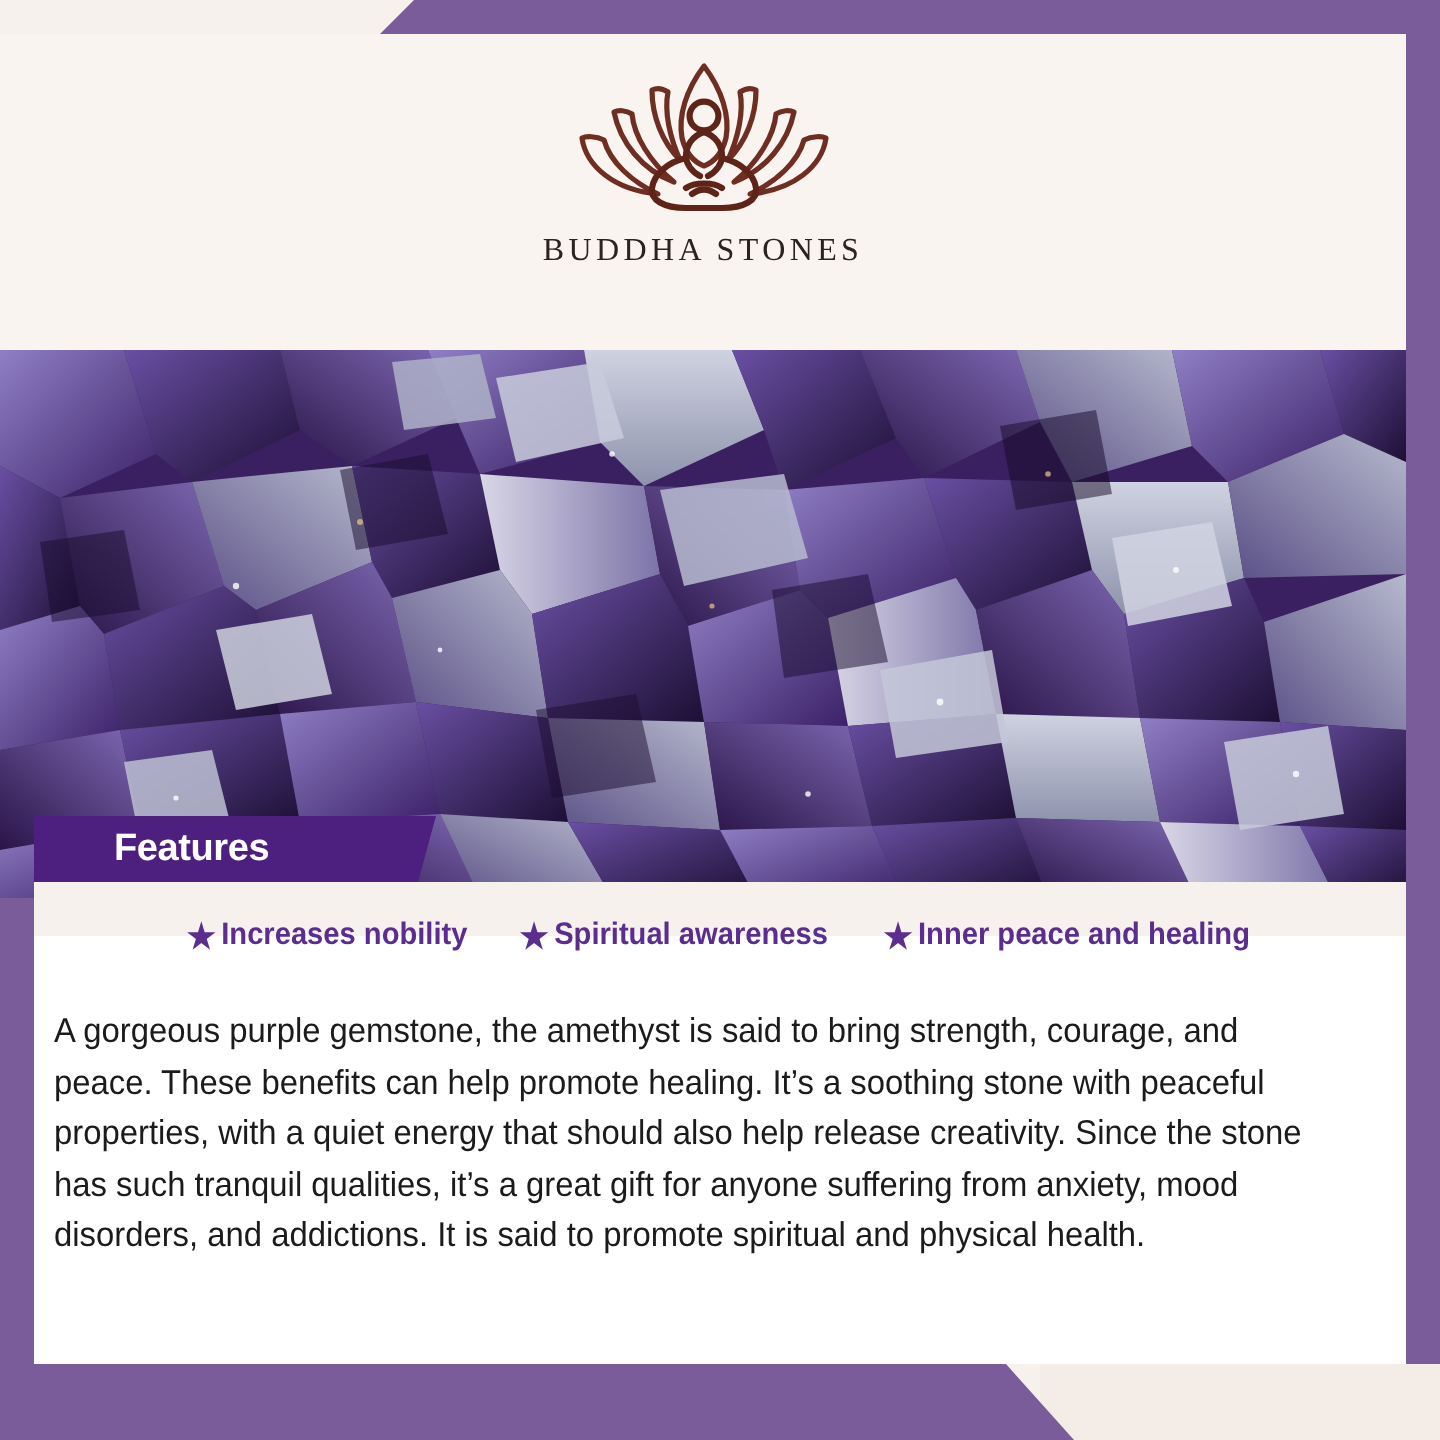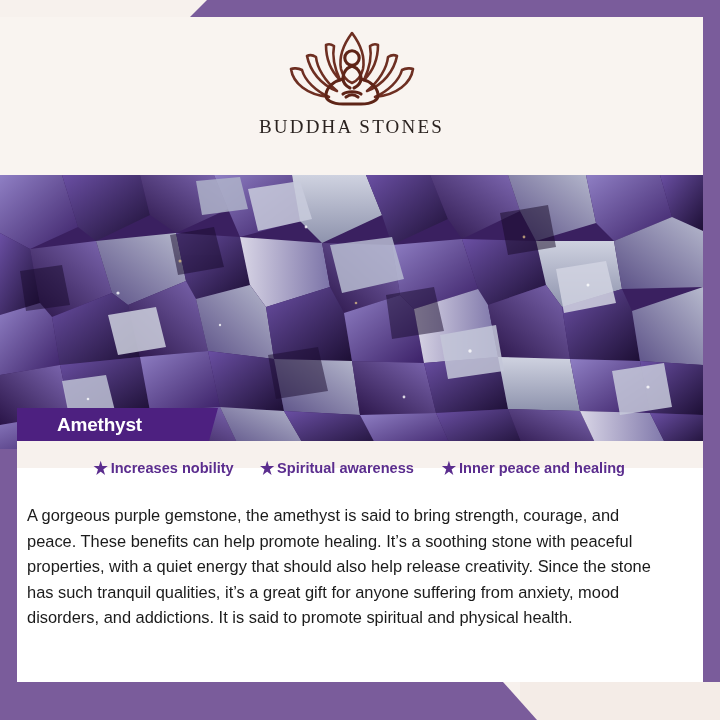--- a/index.html
+++ b/index.html
@@ -40,21 +40,21 @@
     background:#f9f4f0;
   }
   .logo-wrap{
     position:absolute;top:8px;left:0;width:703px;
     display:flex;flex-direction:column;align-items:center;
   }
   .logo-mark{display:block;}
   .logo-word{
     margin-top:1px;
     font-family:"Liberation Serif",serif;
-    font-size:19px;letter-spacing:2.2px;color:#2b2320;
+    font-size:16px;letter-spacing:2.2px;color:#2b2320;
     font-weight:400;
   }
   .title-plate{
     position:absolute;left:150px;top:124px;width:410px;height:51px;
     background:#fbf7f4;
     display:flex;align-items:center;justify-content:center;
   }
   .title-text{
     font-family:"Liberation Sans Narrow","Liberation Sans",sans-serif;
     font-weight:bold;font-size:30px;letter-spacing:.2px;
@@ -277,21 +277,21 @@
       <g fill="#e8c98a" opacity="0.7">
         <circle cx="180" cy="86" r="1.5"></circle>
           <circle cx="356" cy="128" r="1.3"></circle>
         <circle cx="524" cy="62" r="1.4"></circle>
           <circle cx="96" cy="242" r="1.2"></circle>
       </g>
     </svg>
   </div>
 
   <div class="name-tag">
-    <span>Amethyst</span>
+    <span>Features</span>
   </div>
 
   <div class="panel">
     <div class="panel-tint"></div>
 
     <div class="benefits">
       <div class="benefit">
         <span class="star">★</span>
         <span>Increases nobility</span>
       </div>

